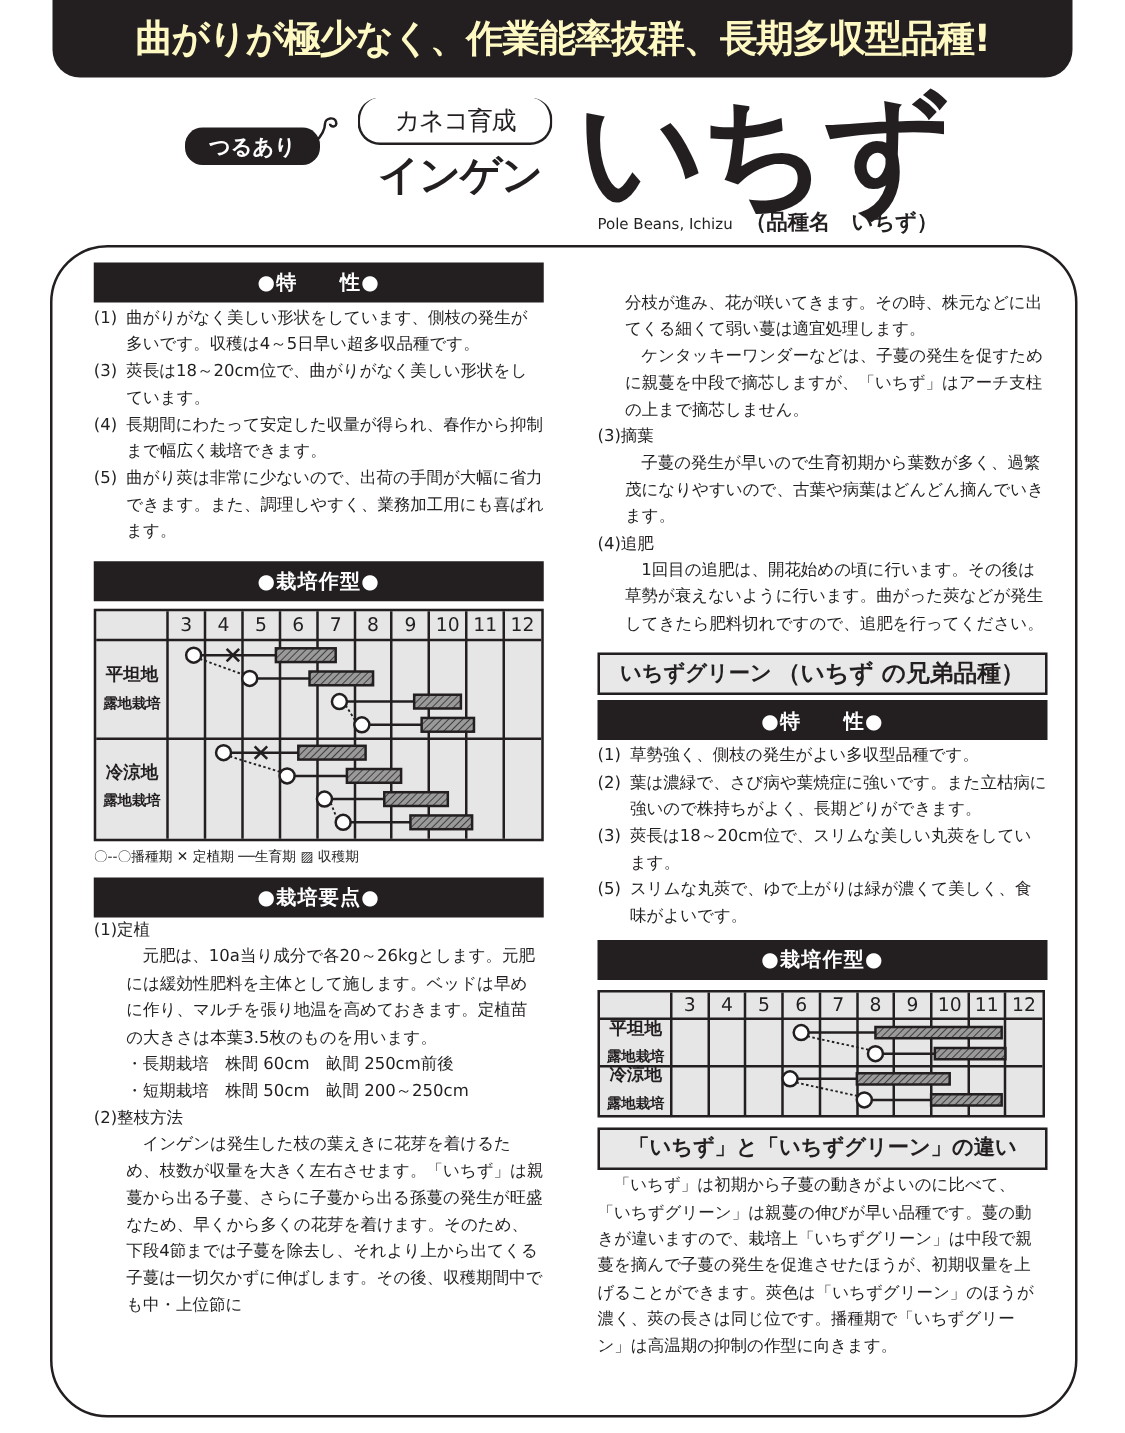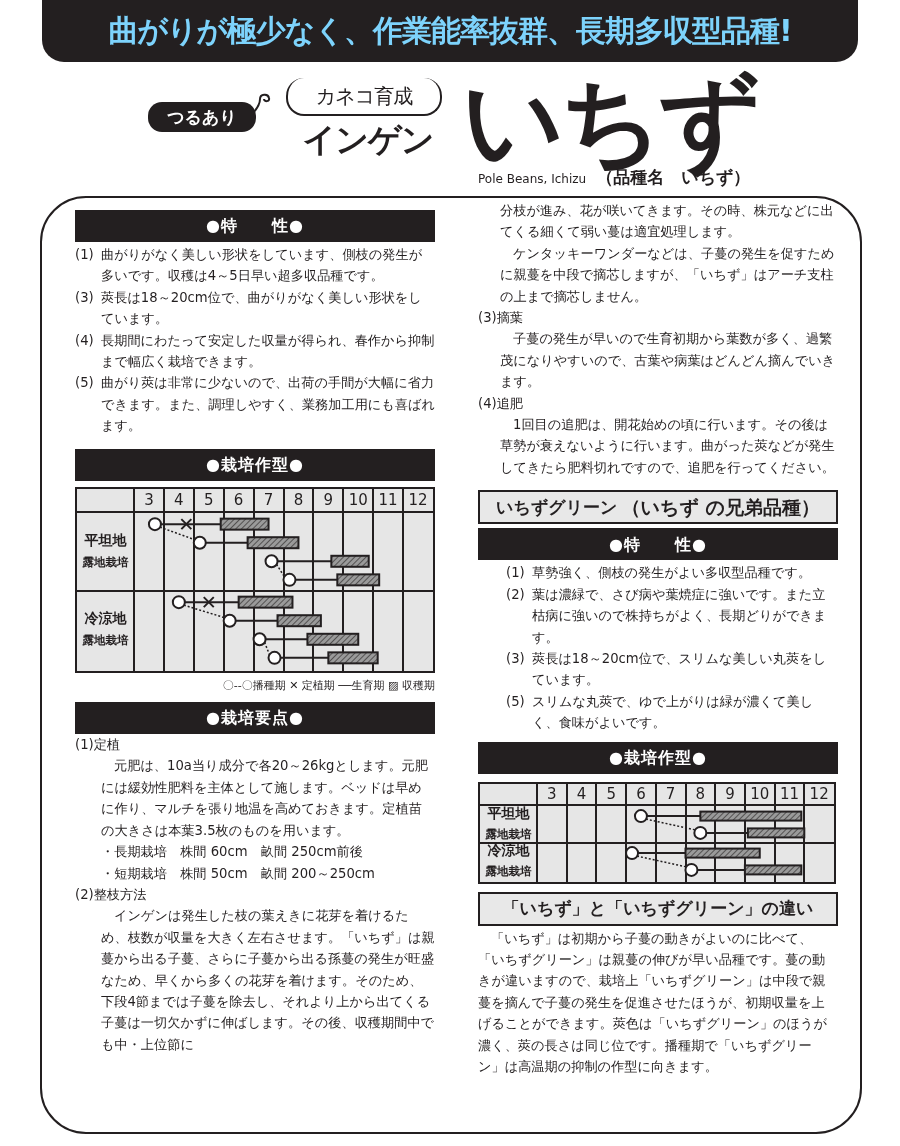--- a/index.html
+++ b/index.html
@@ -2,21 +2,21 @@
 <html><head>
 <meta charset="utf-8">
 <style>
   * { box-sizing: border-box; margin: 0; padding: 0; }
   html, body { width: 900px; height: 1146px; background: #fff; overflow: hidden; }
   body { position: relative; font-family: "DejaVu Sans", "Liberation Sans", sans-serif; color: #231f20; }
 
   .banner {
     position: absolute; left: 42px; top: 0; width: 816px; height: 62px;
     background: #231f20; border-radius: 0 0 22px 22px;
-    color: #7dd3fc; font-weight: bold; font-size: 30px; letter-spacing: -1px;
+    color: #fef9c3; font-weight: bold; font-size: 30px; letter-spacing: -1px;
     display: flex; align-items: center; justify-content: center;
   }
 
   .tsuru {
     position: absolute; left: 148px; top: 102px; width: 108px; height: 30px;
     background: #231f20; color: #fff; border-radius: 14px;
     font-weight: bold; font-size: 17px; display: flex; align-items: center; justify-content: center;
   }
   .tendril { position: absolute; left: 250px; top: 90px; width: 24px; height: 26px; }
   .breeder-paren {
@@ -53,40 +53,40 @@
   .col-right { left: 478px; top: 200px; width: 360px; }
 
   .sec-head {
     background: #231f20; color: #fff; font-weight: bold; font-size: 16px;
     height: 32px; display: flex; align-items: center; justify-content: center;
     letter-spacing: 1px;
   }
   .item { padding-left: 26px; text-indent: -26px; }
   .item .no { display: inline-block; width: 26px; text-indent: 0; }
   .para { padding-left: 26px; text-indent: 13px; }
-  .para.cont { text-indent: 0; }
+  .para.cont { text-indent: 0; margin-top: 32px; }
   .bullet { padding-left: 26px; white-space: pre; }
 
   .outline-head {
     border: 2px solid #231f20; background: #e8e8e8; height: 34px;
     display: flex; align-items: center; justify-content: center;
     font-weight: bold; font-size: 17px;
   }
   .outline-head .small { font-size: 19px; font-weight: bold; margin-left: 4px; }
 
   .chart { position: relative; border: 2px solid #231f20; background: #e6e6e6; }
   .chart .vline { position: absolute; top: 0; bottom: 0; width: 2px; background: #231f20; }
   .chart .hline { position: absolute; left: 0; right: 0; height: 2px; background: #231f20; }
   .chart .mon { position: absolute; top: 0; text-align: center; font-size: 15px; }
   .chart .rlabel { position: absolute; left: 0; text-align: center; font-weight: bold; }
   .chart .rlabel .a { font-size: 14px; display: block; }
   .chart .rlabel .b { font-size: 11.5px; display: block; }
   .chart svg { position: absolute; left: 0; top: 0; overflow: visible; }
 
-  .legend { font-size: 11px; text-align: right; margin-top: 2px; white-space: pre; }
+  .legend { font-size: 11px; margin-top: 2px; white-space: pre; }
 
   .diff-text { font-size: 13.2px; line-height: 21.4px; text-indent: 13px; }
 </style>
 </head>
 <body>
 
 <div class="banner">曲がりが極少なく、作業能率抜群、長期多収型品種!</div>
 
 <div class="tsuru">つるあり</div>
 <svg class="tendril" viewBox="0 0 24 26">
@@ -204,21 +204,21 @@
   <div>(3)摘葉</div>
   <div class="para" style="padding-left:22px;">子蔓の発生が早いので生育初期から葉数が多く、過繁茂になりやすいので、古葉や病葉はどんどん摘んでいきます。</div>
   <div>(4)追肥</div>
   <div class="para" style="padding-left:22px;">1回目の追肥は、開花始めの頃に行います。その後は草勢が衰えないように行います。曲がった莢などが発生してきたら肥料切れですので、追肥を行ってください。</div>
 
   <div class="outline-head" style="margin-top:12px;">
     <span>いちずグリーン</span>
     <span class="small">（いちず の兄弟品種）</span>
   </div>
   <div class="sec-head" style="margin-top:4px;">●特　　性●</div>
-  <div id="green-traits" style="margin-top:2px;margin-left:28px;">
+  <div id="green-traits" style="margin-top:2px;">
       <div class="item"><span class="no">(1)</span><span>草勢強く、側枝の発生がよい多収型品種です。</span></div>
       <div class="item"><span class="no">(2)</span><span>葉は濃緑で、さび病や葉焼症に強いです。また立枯病に強いので株持ちがよく、長期どりができます。</span></div>
       <div class="item"><span class="no">(3)</span><span>莢長は18～20cm位で、スリムな美しい丸莢をしています。</span></div>
       <div class="item"><span class="no">(5)</span><span>スリムな丸莢で、ゆで上がりは緑が濃くて美しく、食味がよいです。</span></div>
     </div>
 
   <div class="sec-head" style="margin-top:8px;">●栽培作型●</div>
   <div id="chart-right" class="chart" style="width:358px;height:102px;margin-top:8px;">
       <div class="mon" style="left: 57px; width: 29.7px; height: 20px; line-height: 20px;">3</div>
       <div class="mon" style="left: 86.7px; width: 29.7px; height: 20px; line-height: 20px;">4</div>

